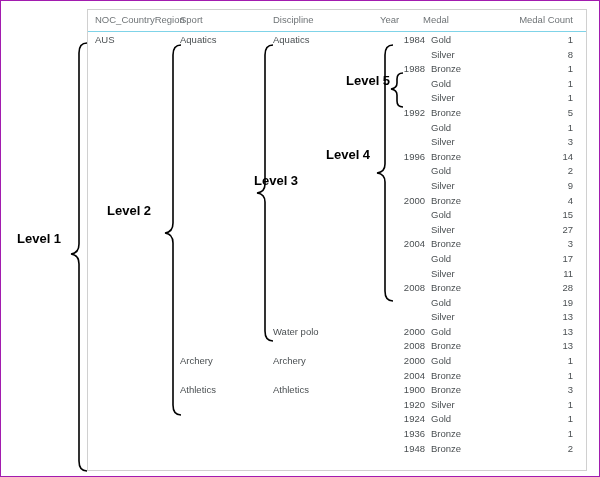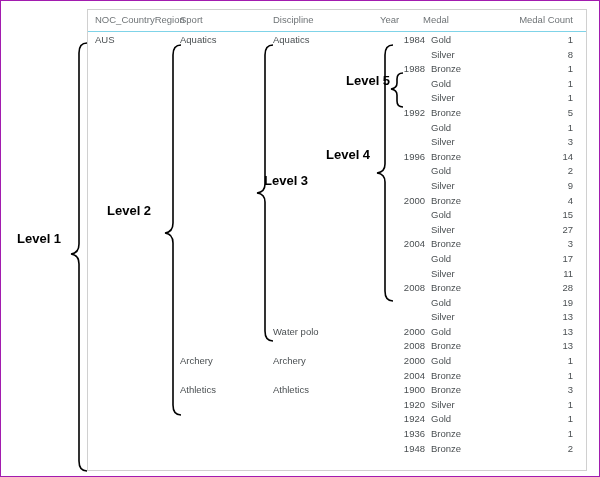--- a/index.html
+++ b/index.html
@@ -358,17 +358,17 @@
 
     <path d="M 272 44 Q 264 44 264 54 L 264 183 Q 264 191 256 192 Q 264 193 264 201 L 264 330 Q 264 340 272 340" fill="none" stroke="#000000" stroke-width="1.6"></path>
 
     <path d="M 392 44 Q 384 44 384 54 L 384 163 Q 384 171 376 172 Q 384 173 384 181 L 384 290 Q 384 300 392 300" fill="none" stroke="#000000" stroke-width="1.6"></path>
 
     <path d="M 402 72 Q 396 72 396 78 L 396 82 Q 396 87 390 88 Q 396 89 396 94 L 396 100 Q 396 106 402 106" fill="none" stroke="#000000" stroke-width="1.6"></path>
   </svg>
 
   <div class="lvl-label" style="left:16px; top:230px;">Level 1</div>
   <div class="lvl-label" style="left:106px; top:202px;">Level 2</div>
-  <div class="lvl-label" style="left:220px; top:172px;padding-left:43px;">Level 3</div>
+  <div class="lvl-label" style="left:210px; top:172px;padding-left:43px;">Level 3</div>
   <div class="lvl-label" style="left:325px; top:146px;">Level 4</div>
   <div class="lvl-label" style="left:345px; top:72px;text-align:right;">Level 5</div>
 
 </div>
 
 </body></html>

